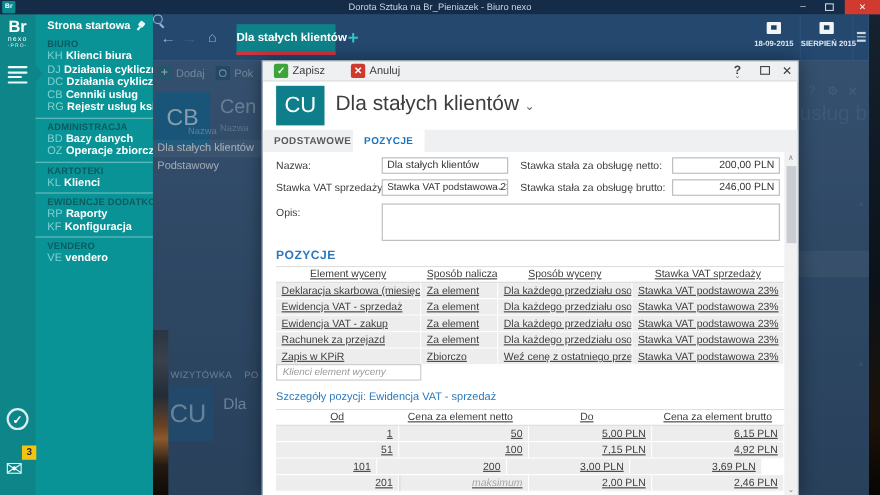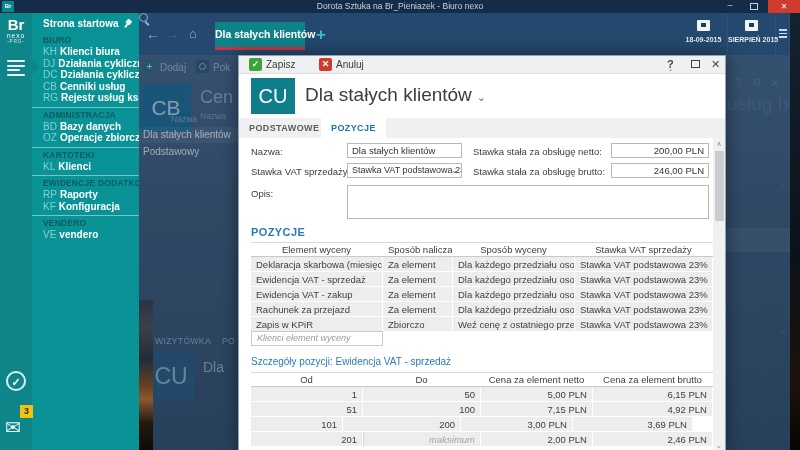--- a/index.html
+++ b/index.html
@@ -155,21 +155,21 @@
   .lbl-gross{left:234px;top:110px;}   .in-gross{left:372px;top:107px;width:98px;}
   .lbl-desc{left:12px;top:132px;}     .in-desc{left:108px;top:129px;width:362px;height:34px;}
 
   .sec-title{position:absolute;left:12px;top:170px;font-size:11px;font-weight:bold;color:#2a79bd;
     letter-spacing:.4px;}
   .det-title{position:absolute;left:12px;top:300px;font-size:10px;color:#2a79bd;white-space:nowrap;}
 
   .dtable{position:absolute;width:462px;font-size:9.5px;color:#3e3e3e;border-top:1px solid #d8d8d8;}
   .pos-table{left:12px;top:186px;}
   .det-table{left:12px;top:316px;}
-  .trow{display:flex;height:15px;}
+  .trow{display:flex;height:15px;text-decoration:underline;}
   .trow.thead{height:14px;border-bottom:1px solid #c9c9c9;}
   .tcell{display:block;height:100%;padding:0 5px;line-height:15px;white-space:nowrap;overflow:hidden;}
   .thead .tcell{text-align:center;line-height:13px;color:#3c3c3c;background:#fff;border-right:1px solid #fff;}
   .trow:not(.thead) .tcell{background:#ededed;border-right:1px solid #fff;border-bottom:1px solid #fff;}
   .tcell.right{text-align:right;}
   .tcell.ph{background:#fff;font-style:italic;color:#a5a5a5;border:1px solid #d8d8d8;border-top:none;}
   .add-row{position:absolute;left:12px;top:275px;width:132px;height:15px;border:1px solid #c9c9c9;
     background:#fff;font-size:9px;font-style:italic;color:#9a9a9a;line-height:13px;padding:0 5px;
     white-space:nowrap;overflow:hidden;}
 
@@ -375,22 +375,22 @@
           <span class="tcell" style="width: 122px;">Weź cenę z ostatniego przedziału</span>
           <span class="tcell" style="width: 138px;">Stawka VAT podstawowa 23%</span>
         </div>
       </div>
     <div class="add-row">Klienci element wyceny</div>
 
     <div class="det-title">Szczegóły pozycji: Ewidencja VAT - sprzedaż</div>
     <div class="dtable det-table" id="det-table">
         <div class="trow thead">
           <span class="tcell" style="width: 112px;">Od</span>
+          <span class="tcell" style="width: 112px;">Cena za element netto</span>
           <span class="tcell" style="width: 118px;">Do</span>
-          <span class="tcell" style="width: 112px;">Cena za element netto</span>
           <span class="tcell" style="width: 120px;">Cena za element brutto</span>
         </div>
         <div class="trow">
           <span class="tcell right" style="width: 112px;">1</span>
           <span class="tcell right" style="width: 118px;">50</span>
           <span class="tcell right" style="width: 112px;">5,00 PLN</span>
           <span class="tcell right" style="width: 120px;">6,15 PLN</span>
         </div>
         <div class="trow">
           <span class="tcell right" style="width: 112px;">51</span>

